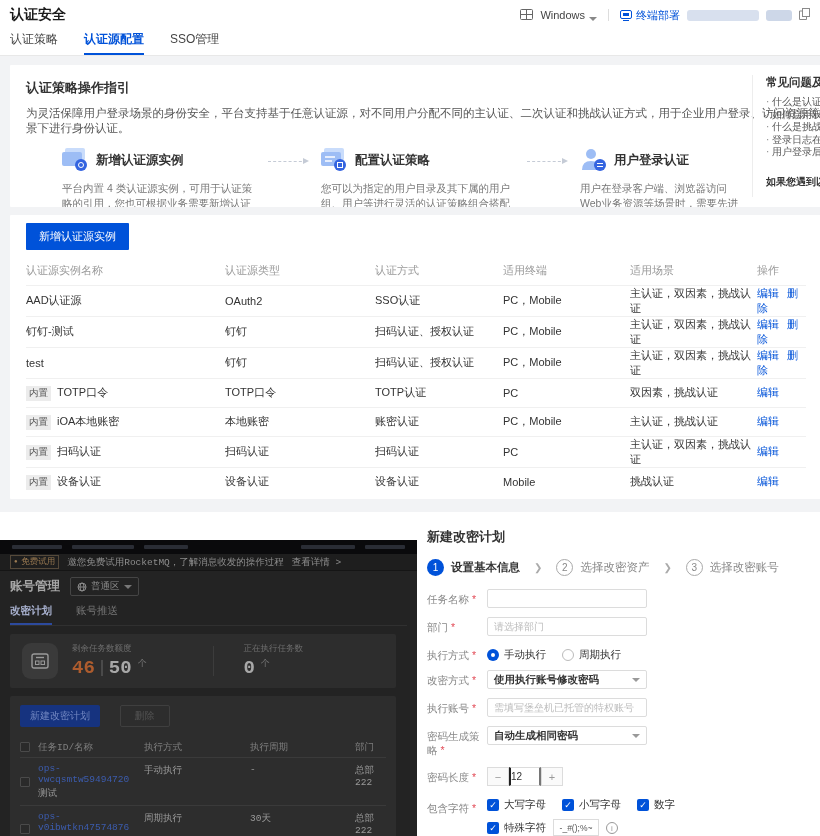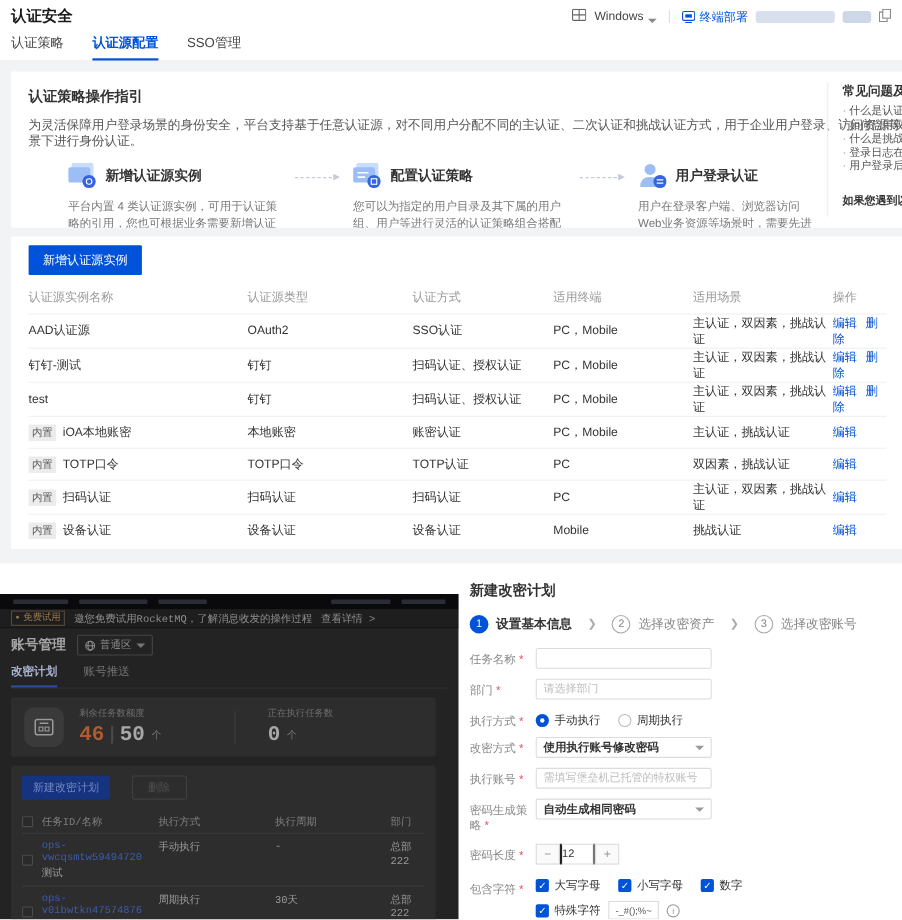--- a/index.html
+++ b/index.html
@@ -71,21 +71,21 @@
   .c-title { font-size:12.5px; font-weight:bold; color:#a6a6a6; }
   .c-region { margin-left:10px; border:1px solid #454545; border-radius:2px; font-size:9.5px; color:#8b8b8b; padding:2px 6px; display:flex; align-items:center; gap:4px; cursor:pointer; }
   .c-region .caret { border-top-color:#777; }
   .c-tabs { display:flex; gap:24px; margin-top:8px; border-bottom:1px solid #303030; }
   .c-tab { font-size:10.5px; color:#757575; padding-bottom:5px; cursor:pointer; }
   .c-tab.active { color:#a8b1cf; font-weight:bold; border-bottom:2px solid #2c4a9e; }
   .c-stats { background:#2d2d2d; border-radius:2px; height:54px; margin-top:8px; width:386px; display:flex; align-items:center; padding:0 12px; }
   .c-stat-icon { width:36px; height:36px; border-radius:9px; background:#3a3a3a; display:flex; align-items:center; justify-content:center; flex:none; }
   .c-stat { margin-left:14px; width:166px; }
   .c-stat-label { font-size:8.5px; color:#6e6e6e; }
-  .c-stat-vals { display:flex; align-items:center; margin-top:2px; gap:6px; }
+  .c-stat-vals { display:flex; align-items:flex-start; margin-top:2px; gap:6px; }
   .v-used { font-size:19px; font-weight:bold; color:#ad5c2e; }
   .v-sep { width:2px; height:16px; background:#4a4a4a; align-self:center; }
   .v-total { font-size:19px; font-weight:bold; color:#a8a8a8; }
   .v-unit { font-size:9px; color:#7a7a7a; }
   .c-stat-div { width:1px; height:30px; background:#3c3c3c; margin-right:16px; }
   .c-table-card { background:#2d2d2d; border-radius:2px; margin-top:8px; width:386px; height:148px; padding:9px 10px; overflow:hidden; }
   .c-btn { display:inline-block; font-size:10px; padding:4px 10px; border-radius:2px; cursor:pointer; }
   .c-btn.create { background:#16337f; color:#7388c2; }
   .c-btn.del { border:1px solid #3f3f3f; color:#525252; margin-left:10px; padding:3px 14px; cursor:default; }
   .c-grid { display:grid; grid-template-columns:18px 106px 106px 105px 1fr; align-items:center; }
@@ -283,33 +283,33 @@
         </tr>
         <tr>
           <td>test</td>
           <td>钉钉</td>
           <td>扫码认证、授权认证</td>
           <td>PC，Mobile</td>
           <td>主认证，双因素，挑战认证</td>
           <td><a class="op-link">编辑</a><a class="op-link">删除</a></td>
         </tr>
         <tr>
+          <td><span class="badge">内置</span><span>TOTP口令</span></td>
+          <td>TOTP口令</td>
+          <td>TOTP认证</td>
+          <td>PC</td>
+          <td>双因素，挑战认证</td>
+          <td><a class="op-link">编辑</a></td>
+        </tr>
+        <tr>
           <td><span class="badge">内置</span><span>iOA本地账密</span></td>
           <td>本地账密</td>
           <td>账密认证</td>
           <td>PC，Mobile</td>
           <td>主认证，挑战认证</td>
-          <td><a class="op-link">编辑</a></td>
-        </tr>
-        <tr>
-          <td><span class="badge">内置</span><span>TOTP口令</span></td>
-          <td>TOTP口令</td>
-          <td>TOTP认证</td>
-          <td>PC</td>
-          <td>双因素，挑战认证</td>
           <td><a class="op-link">编辑</a></td>
         </tr>
         <tr>
           <td><span class="badge">内置</span><span>扫码认证</span></td>
           <td>扫码认证</td>
           <td>扫码认证</td>
           <td>PC</td>
           <td>主认证，双因素，挑战认证</td>
           <td><a class="op-link">编辑</a></td>
         </tr>

